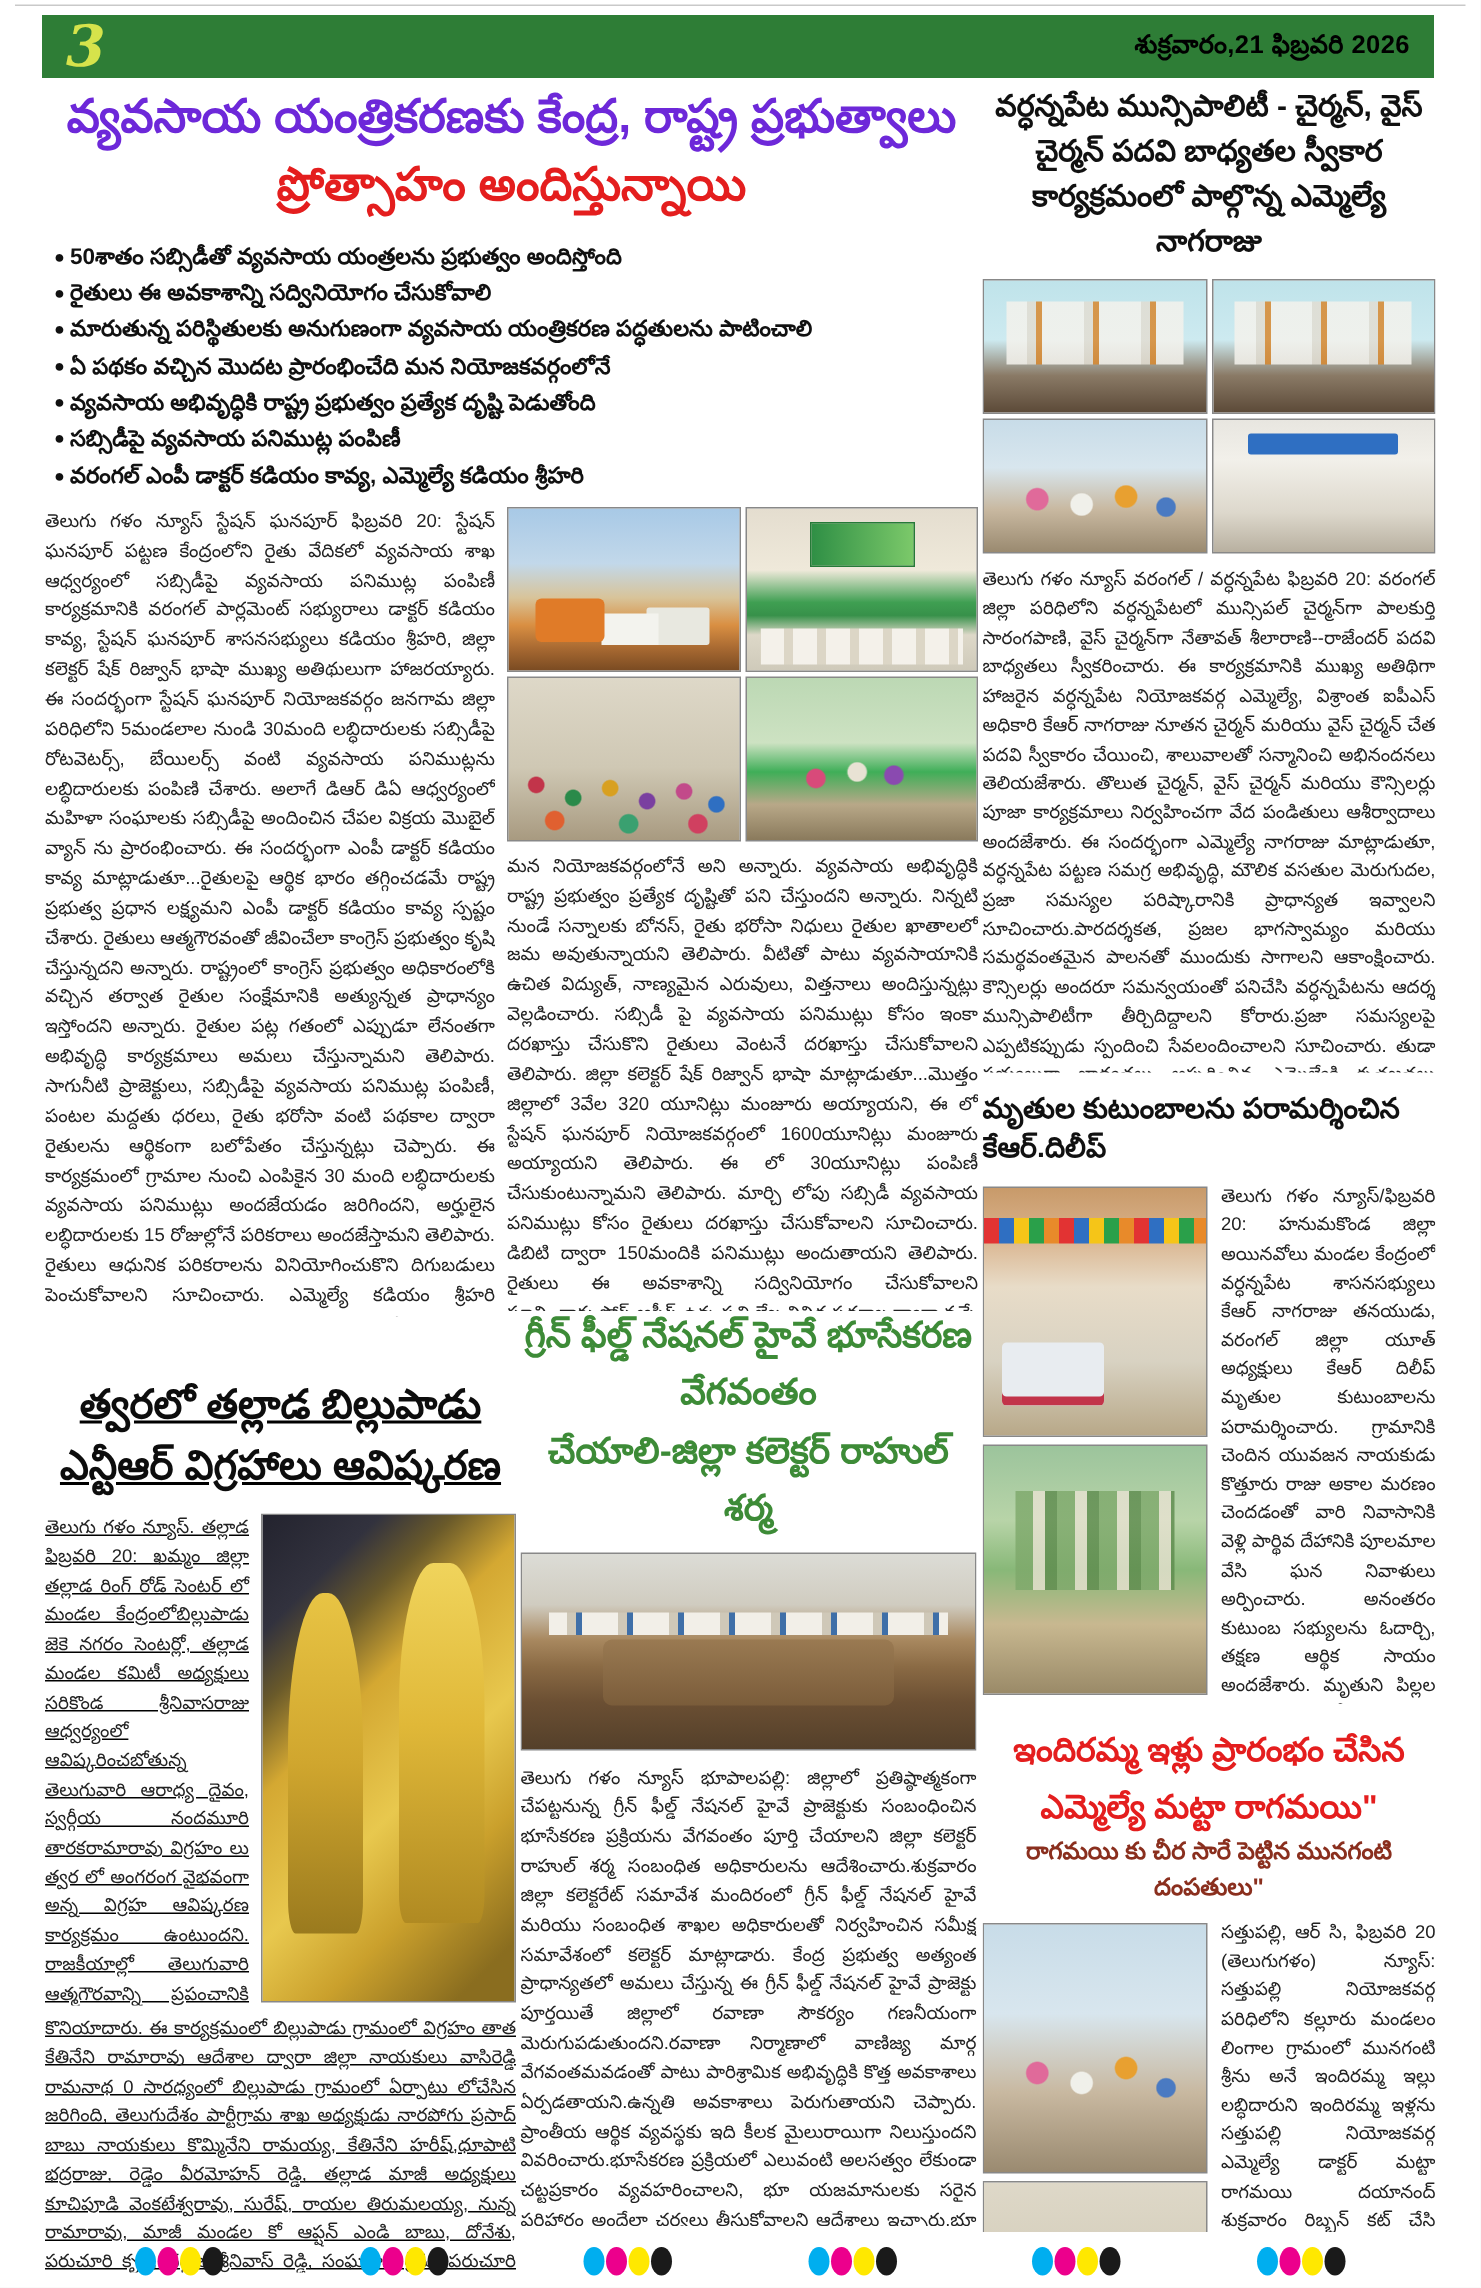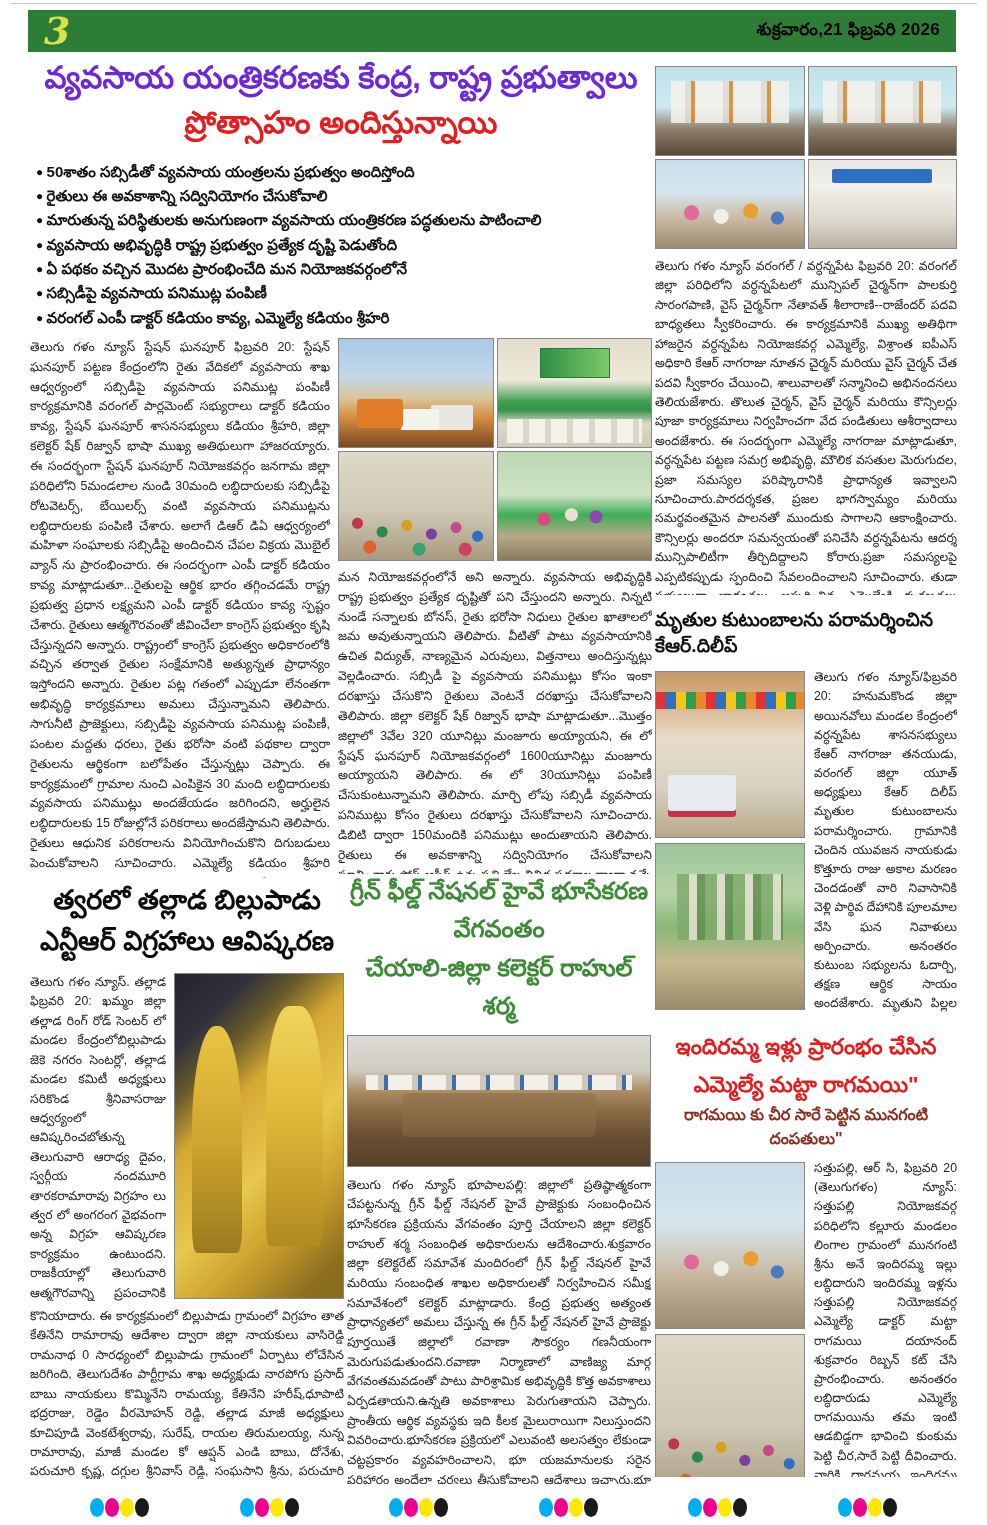--- a/index.html
+++ b/index.html
@@ -39,21 +39,21 @@
   .rr-subhead { font-size:19px; font-weight:bold; color:#111; margin:12px 0 10px; line-height:1.35; }
   .media { overflow:hidden; height:348px; }
   .mphotos { float:left; width:150px; margin:3px 9px 0 0; }
   .mphotos .ph { height:167px; margin-bottom:5px; }
   .mtext { font-size:12.3px; color:#222; text-align:justify; line-height:1.56; }
   .rr-red-head { text-align:center; font-size:22px; font-weight:bold; line-height:1.7; margin-top:12px; }
   .rr-red-sub  { text-align:center; font-size:16px; font-weight:bold; line-height:1.5; margin-bottom:8px; }
   .media2 { overflow:hidden; height:318px; margin-top:6px; }
 
   
-  .bottom-left { position:absolute; left:30px; top:880px; width:314px; height:600px; overflow:hidden; }
+  .bottom-left { position:absolute; left:30px; top:916px; width:314px; height:600px; overflow:hidden;text-decoration:underline; }
   .bl-headline { text-align:center; font-size:27px; font-weight:bold; color:#0d0d0d; line-height:1.5; }
   .bl-media { margin-top:12px; overflow:hidden; height:328px; }
   .bl-photo { float:right; width:170px; height:326px; margin-left:8px; }
   .bl-text { font-size:12.3px; color:#222; text-align:justify; line-height:1.58; }
   .bl-cont { margin-top:6px; font-size:12.3px; color:#222; text-align:justify;
              line-height:1.58; height:172px; overflow:hidden; }
 
   
   .bottom-mid { position:absolute; left:347px; top:872px; width:304px; height:612px; overflow:hidden; }
   .bm-headline { text-align:center; font-size:24px; font-weight:bold; line-height:1.6; }
@@ -139,40 +139,41 @@
 
   <div class="main-story">
     <div class="headline-red">
       <div style="color: #6d28d9;">వ్యవసాయ యంత్రికరణకు కేంద్ర, రాష్ట్ర ప్రభుత్వాలు</div>
       <div style="color: rgb(228, 30, 30);">ప్రోత్సాహం అందిస్తున్నాయి</div>
     </div>
     <ul class="bullets">
       <li>50శాతం సబ్సిడీతో వ్యవసాయ యంత్రలను ప్రభుత్వం అందిస్తోంది</li>
       <li>రైతులు ఈ అవకాశాన్ని సద్వినియోగం చేసుకోవాలి</li>
       <li>మారుతున్న పరిస్థితులకు అనుగుణంగా వ్యవసాయ యంత్రికరణ పద్ధతులను పాటించాలి</li>
+      <li>ఏ పథకం వచ్చిన మొదట ప్రారంభించేది మన నియోజకవర్గంలోనే</li>
       <li>వ్యవసాయ అభివృద్ధికి రాష్ట్ర ప్రభుత్వం ప్రత్యేక దృష్టి పెడుతోంది</li>
-      <li>ఏ పథకం వచ్చిన మొదట ప్రారంభించేది మన నియోజకవర్గంలోనే</li>
       <li>సబ్సిడీపై వ్యవసాయ పనిముట్ల పంపిణీ</li>
       <li>వరంగల్ ఎంపీ డాక్టర్ కడియం కావ్య, ఎమ్మెల్యే కడియం శ్రీహరి</li>
     </ul>
     <div class="story-cols">
       <div class="col-left">తెలుగు గళం న్యూస్ స్టేషన్ ఘనపూర్ ఫిబ్రవరి 20: స్టేషన్ ఘనపూర్ పట్టణ కేంద్రంలోని రైతు వేదికలో వ్యవసాయ శాఖ ఆధ్వర్యంలో సబ్సిడీపై వ్యవసాయ పనిముట్ల పంపిణీ కార్యక్రమానికి వరంగల్ పార్లమెంట్ సభ్యురాలు డాక్టర్ కడియం కావ్య, స్టేషన్ ఘనపూర్ శాసనసభ్యులు కడియం శ్రీహరి, జిల్లా కలెక్టర్ షేక్ రిజ్వాన్ భాషా ముఖ్య అతిథులుగా హాజరయ్యారు. ఈ సందర్భంగా స్టేషన్ ఘనపూర్ నియోజకవర్గం జనగామ జిల్లా పరిధిలోని 5మండలాల నుండి 30మంది లబ్ధిదారులకు సబ్సిడీపై రోటవెటర్స్, బేయిలర్స్ వంటి వ్యవసాయ పనిముట్లను లబ్ధిదారులకు పంపిణి చేశారు. అలాగే డిఆర్ డిఏ ఆధ్వర్యంలో మహిళా సంఘాలకు సబ్సిడీపై అందించిన చేపల విక్రయ మొబైల్ వ్యాన్ ను ప్రారంభించారు. ఈ సందర్భంగా ఎంపీ డాక్టర్ కడియం కావ్య మాట్లాడుతూ...రైతులపై ఆర్థిక భారం తగ్గించడమే రాష్ట్ర ప్రభుత్వ ప్రధాన లక్ష్యమని ఎంపీ డాక్టర్ కడియం కావ్య స్పష్టం చేశారు. రైతులు ఆత్మగౌరవంతో జీవించేలా కాంగ్రెస్ ప్రభుత్వం కృషి చేస్తున్నదని అన్నారు. రాష్ట్రంలో కాంగ్రెస్ ప్రభుత్వం అధికారంలోకి వచ్చిన తర్వాత రైతుల సంక్షేమానికి అత్యున్నత ప్రాధాన్యం ఇస్తోందని అన్నారు. రైతుల పట్ల గతంలో ఎప్పుడూ లేనంతగా అభివృద్ధి కార్యక్రమాలు అమలు చేస్తున్నామని తెలిపారు. సాగునీటి ప్రాజెక్టులు, సబ్సిడీపై వ్యవసాయ పనిముట్ల పంపిణీ, పంటల మద్దతు ధరలు, రైతు భరోసా వంటి పథకాల ద్వారా రైతులను ఆర్థికంగా బలోపేతం చేస్తున్నట్లు చెప్పారు. ఈ కార్యక్రమంలో గ్రామాల నుంచి ఎంపికైన 30 మంది లబ్ధిదారులకు వ్యవసాయ పనిముట్లు అందజేయడం జరిగిందని, అర్హులైన లబ్ధిదారులకు 15 రోజుల్లోనే పరికరాలు అందజేస్తామని తెలిపారు. రైతులు ఆధునిక పరికరాలను వినియోగించుకొని దిగుబడులు పెంచుకోవాలని సూచించారు. ఎమ్మెల్యే కడియం శ్రీహరి మాట్లాడుతూ....ప్రస్తుతం వ్యవసాయం లాభసాటిగా ఉండడం లేదని, వ్యవసాయ పెట్టుబడి భారం అవుతుందని అన్నారు. అందుకే ప్రభుత్వం వ్యవసాయాన్ని లాభసాటిగా మార్చేందుకు వ్యవసాయ పనులకు యంత్రికరణ చేసేందుకు ప్రోత్సహం అందిస్తోందని తెలిపారు. వ్యవసాయ యంత్రికరణకు 50శాతం సబ్సిడీతో పనిముట్లను ప్రభుత్వం అందిస్తోందని వెల్లడించారు. కాబట్టి రైతులు ఈ అవకాశాన్ని సద్వినియోగం చేసుకోవాలని సూచించారు. మారుతున్న పరిస్థితులకు అనుగుణంగా వ్యవసాయ యంత్రికరణ పద్ధతులను రైతులు పాటించాలని తెలిపారు. ఉమ్మడి వరంగల్ జిల్లాలోనే మొట్ట మొదటిగా మన నియోజకవర్గంలోనే ఈ సబ్సిడీ వ్యవసాయ పనిముట్ల పంపిణి చేసుకుంటున్నామని తెలిపారు. ఏ పథకం వచ్చిన మొదట ప్రారంభించుకునేది</div>
       <div class="col-right">
         <div class="photo-grid">
           <div class="ph ph-tractor"></div>
           <div class="ph ph-hall"></div>
           <div class="ph ph-crowd"></div>
           <div class="ph ph-ribbon"></div>
         </div>
         <div class="cont-text">మన నియోజకవర్గంలోనే అని అన్నారు. వ్యవసాయ అభివృద్ధికి రాష్ట్ర ప్రభుత్వం ప్రత్యేక దృష్టితో పని చేస్తుందని అన్నారు. నిన్నటి నుండే సన్నాలకు బోనస్, రైతు భరోసా నిధులు రైతుల ఖాతాలలో జమ అవుతున్నాయని తెలిపారు. వీటితో పాటు వ్యవసాయానికి ఉచిత విద్యుత్, నాణ్యమైన ఎరువులు, విత్తనాలు అందిస్తున్నట్లు వెల్లడించారు. సబ్సిడీ పై వ్యవసాయ పనిముట్లు కోసం ఇంకా దరఖాస్తు చేసుకొని రైతులు వెంటనే దరఖాస్తు చేసుకోవాలని తెలిపారు. జిల్లా కలెక్టర్ షేక్ రిజ్వాన్ భాషా మాట్లాడుతూ...మొత్తం జిల్లాలో 3వేల 320 యూనిట్లు మంజూరు అయ్యాయని, ఈ లో స్టేషన్ ఘనపూర్ నియోజకవర్గంలో 1600యూనిట్లు మంజూరు అయ్యాయని తెలిపారు. ఈ లో 30యూనిట్లు పంపిణీ చేసుకుంటున్నామని తెలిపారు. మార్చి లోపు సబ్సిడీ వ్యవసాయ పనిముట్లు కోసం రైతులు దరఖాస్తు చేసుకోవాలని సూచించారు. డిబిటి ద్వారా 150మందికి పనిముట్లు అందుతాయని తెలిపారు. రైతులు ఈ అవకాశాన్ని సద్వినియోగం చేసుకోవాలని సూచించారు.పోస్ట్ ఆఫీస్ ఉన్న ప్రతి లేఖ వివిధ పథకాల ద్వారా వచ్చే సక్వేషు, సబ్సిడీ పథకాల లబ్ధిదారులకు శుభాకాంక్షలు తెలిపారు. ఈ కార్యక్రమంలో అడిషనల్ కలెక్టర్ బిఎంజితో, ఆర్డిఒ వాసియా, మండల వ్యవసాయ శాఖ అధికారులు, మున్సిపల్ కమిషనర్ సూర్యకృష్ణ, మార్కెట్ చైర్మన్ వైస్ చైర్మన్, వార్డు కౌన్సిలర్లు, జడ్పిటిసి వివిధ శాఖల అధికారులు తదితరులు పాల్గొన్నారు.</div>
       </div>
     </div>
   </div>
 
   <div class="right-rail">
+    <div class="rr-headline">వర్ధన్నపేట మున్సిపాలిటీ - చైర్మన్, వైస్ చైర్మన్ పదవి బాధ్యతల స్వీకార కార్యక్రమంలో పాల్గొన్న ఎమ్మెల్యే నాగరాజు</div>
     <div class="rr-photos">
       <div class="ph ph-room"></div>
       <div class="ph ph-room"></div>
       <div class="ph ph-pink"></div>
       <div class="ph ph-banner"></div>
     </div>
     <div class="rr-body">తెలుగు గళం న్యూస్ వరంగల్ / వర్ధన్నపేట ఫిబ్రవరి 20: వరంగల్ జిల్లా పరిధిలోని వర్ధన్నపేటలో మున్సిపల్ చైర్మన్‌గా పాలకుర్తి సారంగపాణి, వైస్ చైర్మన్‌గా నేతావత్ శీలారాణి--రాజేందర్ పదవి బాధ్యతలు స్వీకరించారు. ఈ కార్యక్రమానికి ముఖ్య అతిథిగా హాజరైన వర్ధన్నపేట నియోజకవర్గ ఎమ్మెల్యే, విశ్రాంత ఐపీఎస్ అధికారి కేఆర్ నాగరాజు నూతన చైర్మన్ మరియు వైస్ చైర్మన్ చేత పదవి స్వీకారం చేయించి, శాలువాలతో సన్మానించి అభినందనలు తెలియజేశారు. తొలుత చైర్మన్, వైస్ చైర్మన్ మరియు కౌన్సిలర్లు పూజా కార్యక్రమాలు నిర్వహించగా వేద పండితులు ఆశీర్వాదాలు అందజేశారు. ఈ సందర్భంగా ఎమ్మెల్యే నాగరాజు మాట్లాడుతూ, వర్ధన్నపేట పట్టణ సమగ్ర అభివృద్ధి, మౌలిక వసతుల మెరుగుదల, ప్రజా సమస్యల పరిష్కారానికి ప్రాధాన్యత ఇవ్వాలని సూచించారు.పారదర్శకత, ప్రజల భాగస్వామ్యం మరియు సమర్థవంతమైన పాలనతో ముందుకు సాగాలని ఆకాంక్షించారు. కౌన్సిలర్లు అందరూ సమన్వయంతో పనిచేసి వర్ధన్నపేటను ఆదర్శ మున్సిపాలిటీగా తీర్చిదిద్దాలని కోరారు.ప్రజా సమస్యలపై ఎప్పటికప్పుడు స్పందించి సేవలందించాలని సూచించారు. తుడా సభ్యులుగా బాధ్యతలు అప్పగించిన ఎమ్మెల్యేకి కృతజ్ఞతలు తెలిపారు. ఈ కార్యక్రమంలో జిల్లా అధ్యక్షులు, మాజీ కౌన్సిలర్లు, నాయకులు, యువత, మహిళలు, జిల్లా, మండల, డివిజన్, గ్రామ స్థాయి నాయకులు, కార్యకర్తలు పాల్గొన్నారు.</div>
 
     <div class="rr-subhead">మృతుల కుటుంబాలను పరామర్శించిన కేఆర్.దిలీప్</div>
     <div class="media">

